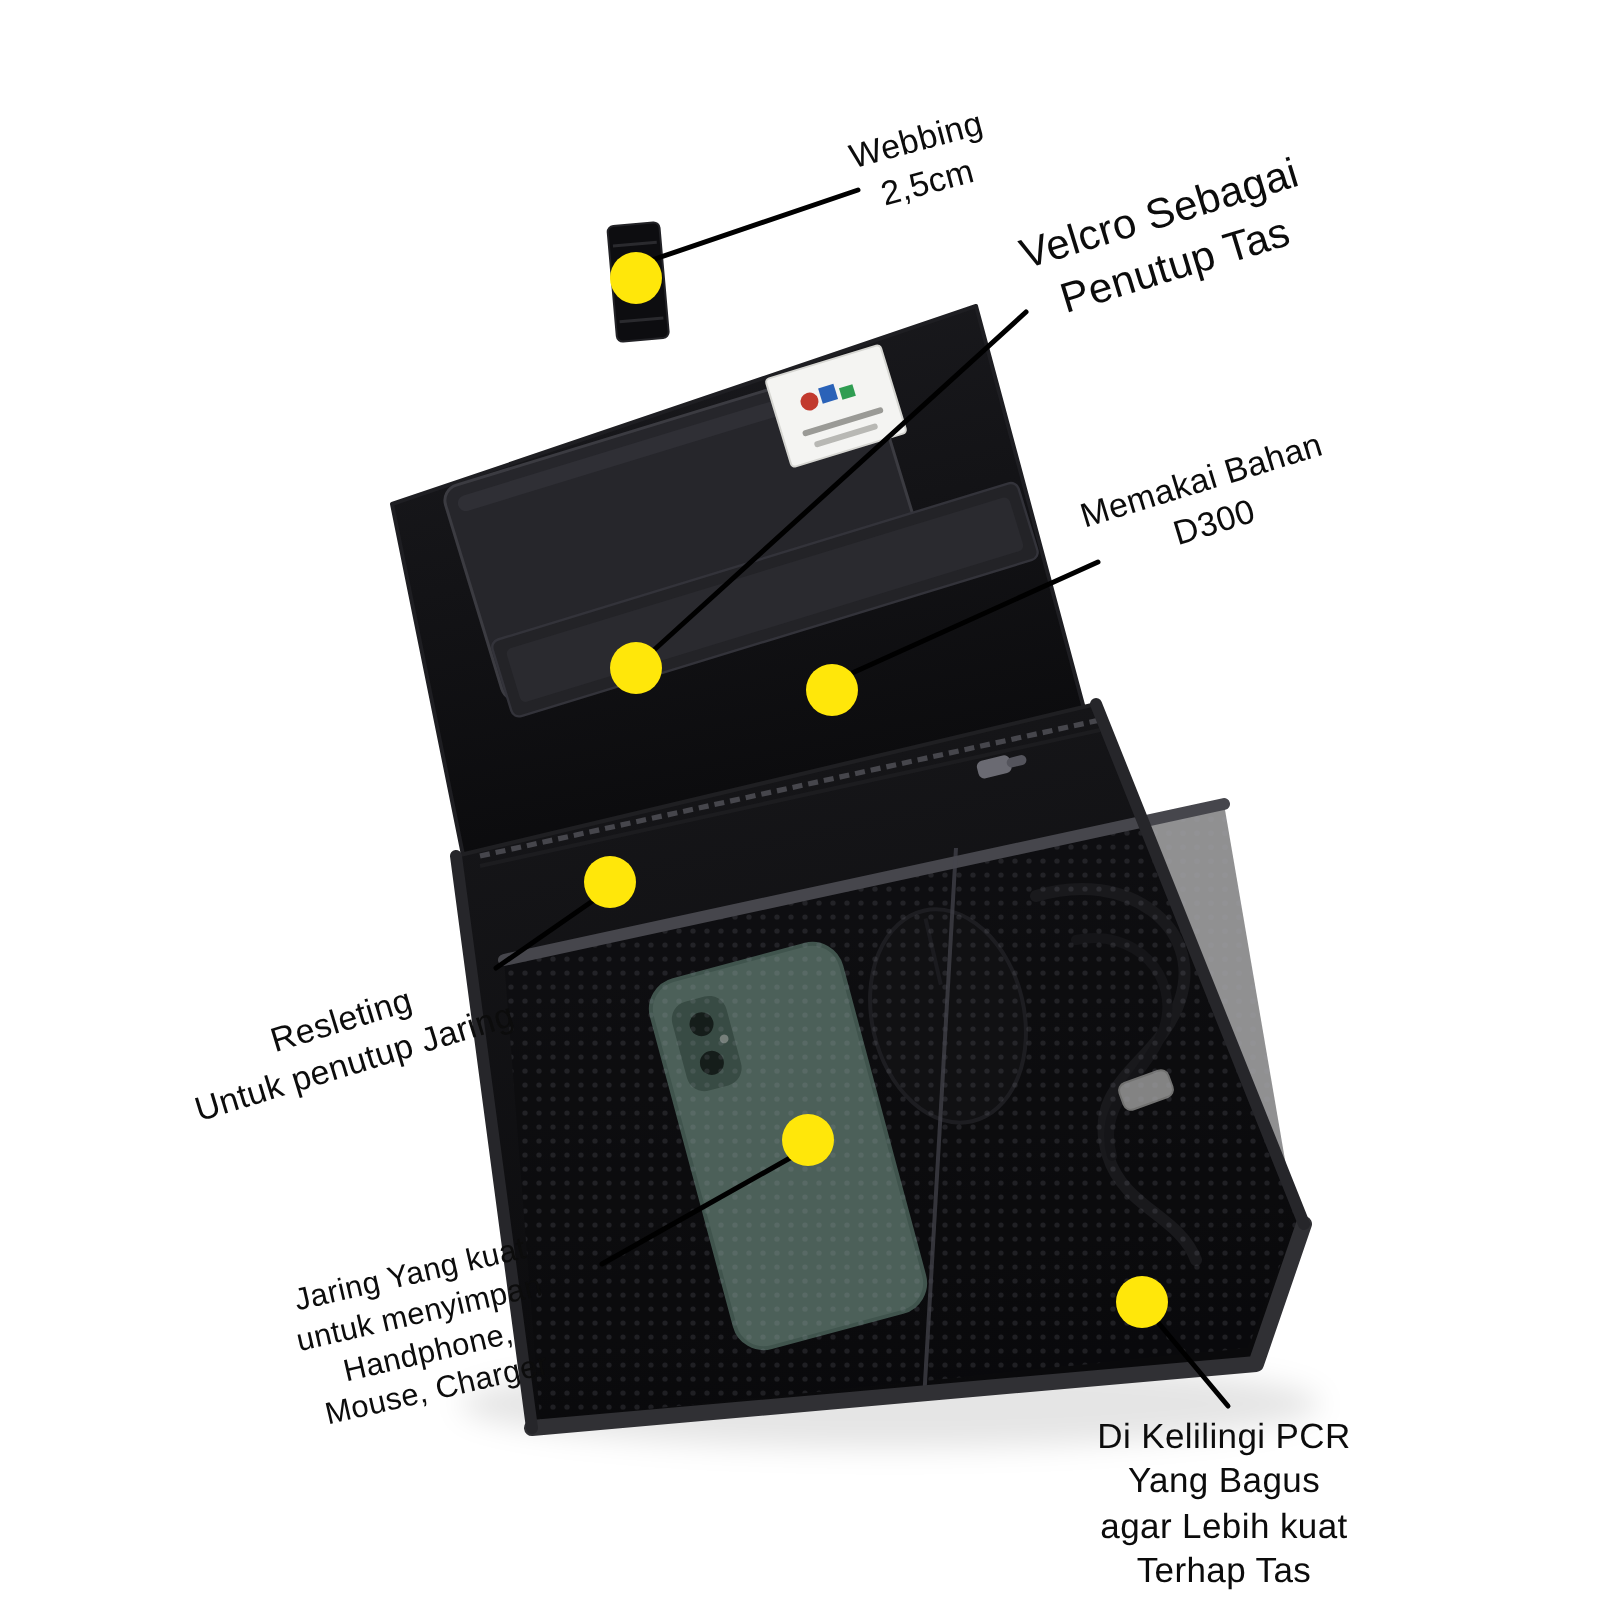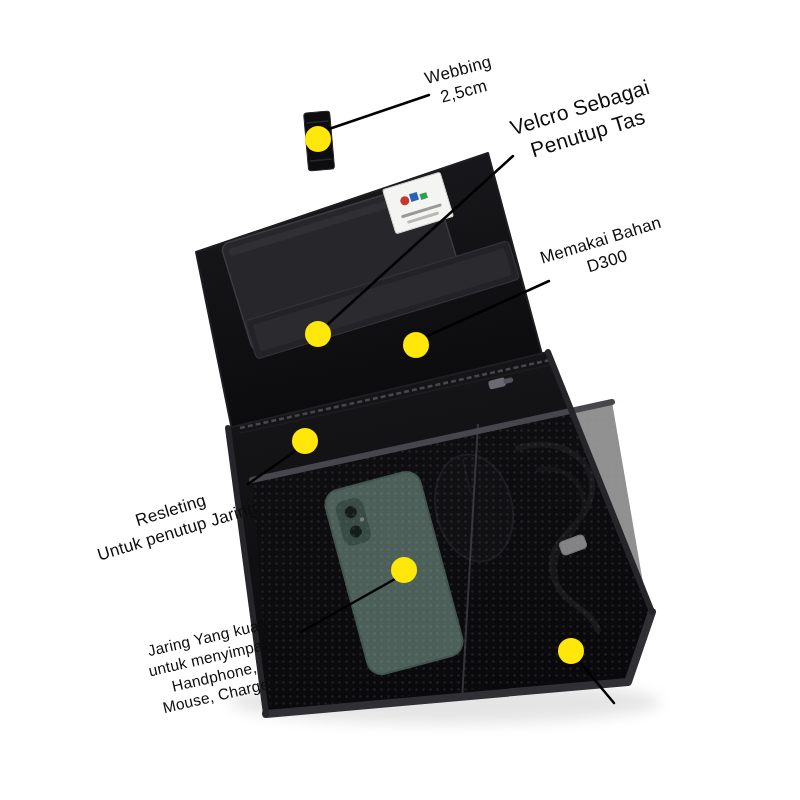--- a/index.html
+++ b/index.html
@@ -155,14 +155,18 @@
 D300</div>
 
   <div class="callout-label" style="left:174px;top:521px;--rot:-17deg;font-size:17px;">Resleting
 Untuk penutup Jaring</div>
 
   <div class="callout-label" style="left:212px;top:667px;--rot:-13deg;font-size:15.5px;">Jaring Yang kuat
 untuk menyimpan
 Handphone,
 Mouse, Charger</div>
 
+  <div class="callout-label" style="left:612px;top:752px;--rot:0deg;font-size:17.5px;">Di Kelilingi PCR
+Yang Bagus
+agar Lebih kuat
+Terhap Tas</div>
 
 </div>
 
 </body></html>

